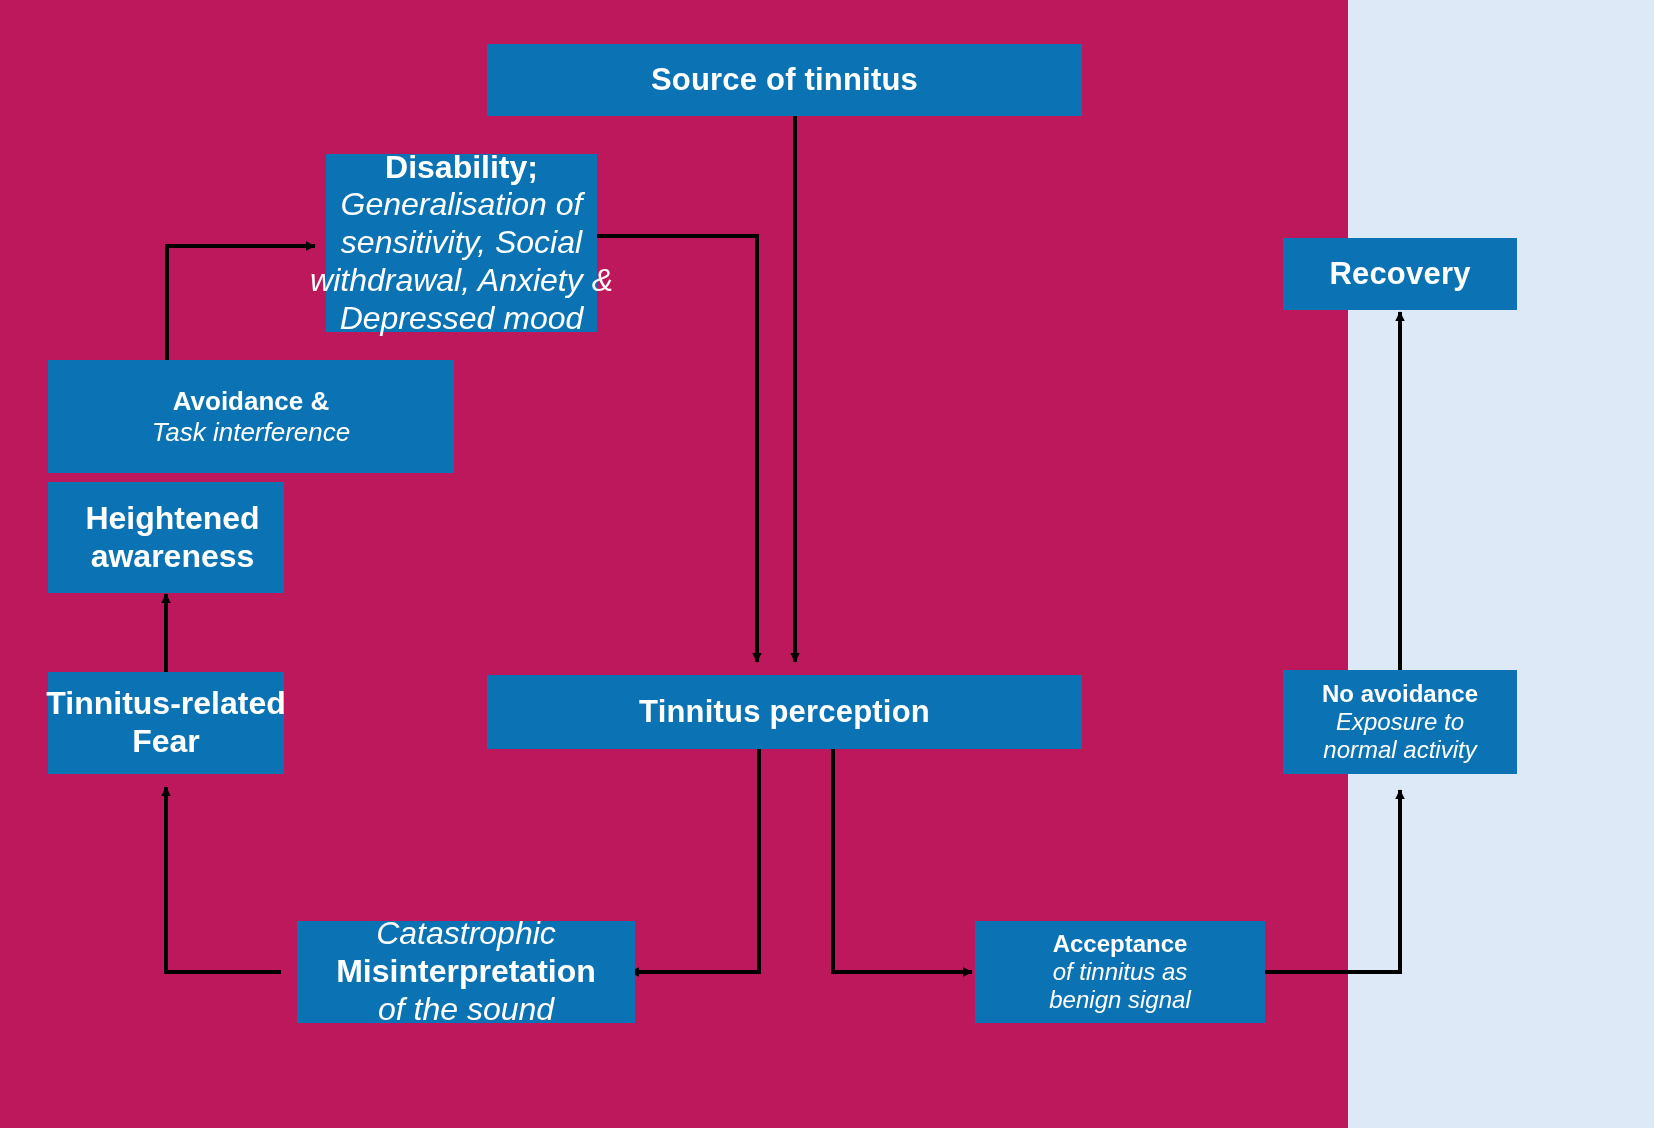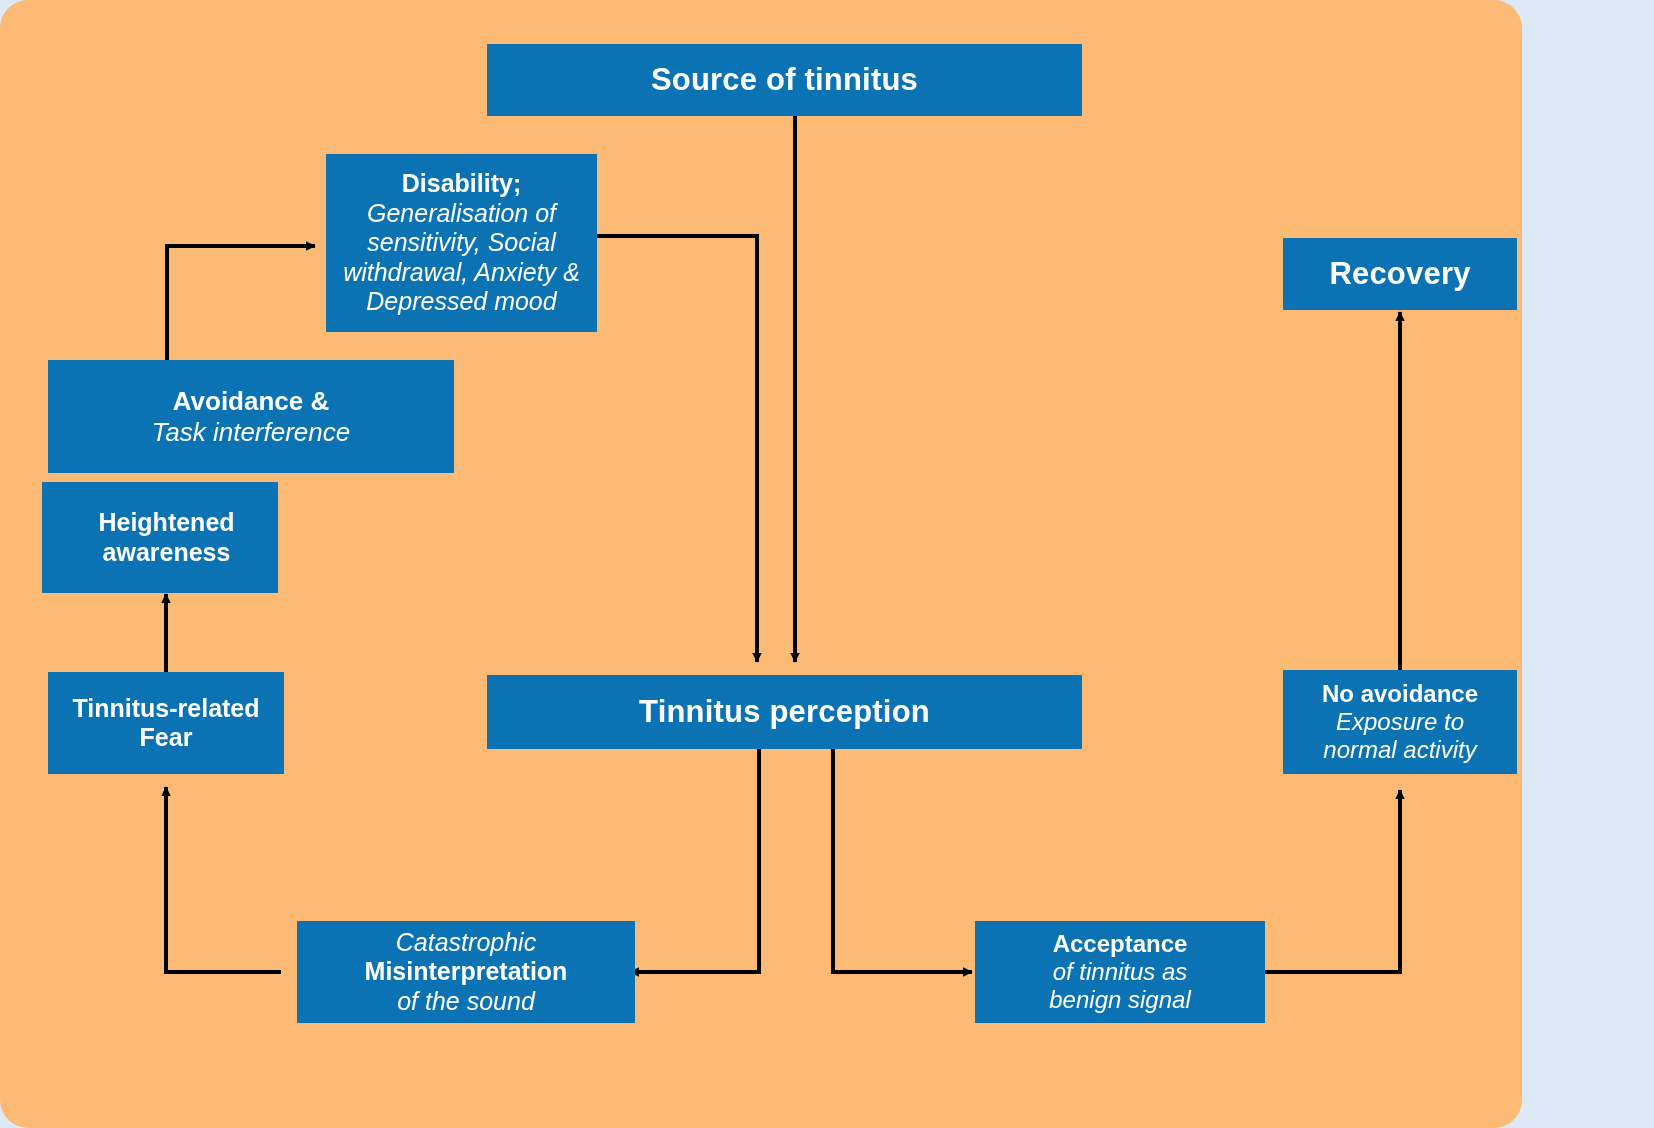--- a/index.html
+++ b/index.html
@@ -8,43 +8,42 @@
   }
   body {
     width: 1654px;
     height: 1128px;
     background: #dde9f6;
     font-family: "Liberation Sans", sans-serif;
     overflow: hidden;
   }
   #stage {
     position: relative;
-    width: 1522px;
+    width: 1348px;
     height: 1128px;
-    background: #fdba74;
-    border-radius: 28px;
+    background: #be185d;
   }
   .node {
     position: absolute;
     background: #0b73b3;
     color: #ffffff;
     display: flex;
     flex-direction: column;
     align-items: center;
     justify-content: center;
     text-align: center;
     box-sizing: border-box;
     line-height: 1.18;
   }
   .node .ln { display: block; white-space: nowrap; }
   .b { font-weight: bold; }
   .i { font-style: italic; }
   .title-node { font-size: 31px; font-weight: bold; letter-spacing: .2px; }
   .t26 { font-size: 26px; text-align: center; }
-  .t25 { font-size: 25px; }
+  .t25 { font-size: 32px; }
   .t24 { font-size: 24px; }
   svg.wires {
     position: absolute;
     left: 0; top: 0;
     width: 1654px;
     height: 1128px;
     pointer-events: none;
   }
 </style>
 </head>
@@ -92,21 +91,21 @@
 
   <div class="node title-node" style="left:1283px; top:238px; width:234px; height:72px;">
     <span class="ln">Recovery</span>
   </div>
 
   <div class="node t26" style="left:48px; top:360px; width:406px; height:113px;">
     <span class="ln b">Avoidance &amp;</span>
     <span class="ln i">Task interference</span>
   </div>
 
-  <div class="node t25" style="left:42px; top:482px; width:236px; height:111px;padding-left:13px;">
+  <div class="node t25" style="left:48px; top:482px; width:236px; height:111px;padding-left:13px;">
     <span class="ln b">Heightened</span>
     <span class="ln b">awareness</span>
   </div>
 
   <div class="node t25" style="left:48px; top:672px; width:236px; height:102px;">
     <span class="ln b">Tinnitus-related</span>
     <span class="ln b">Fear</span>
   </div>
 
   <div class="node t24" style="left:1283px; top:670px; width:234px; height:104px;">

